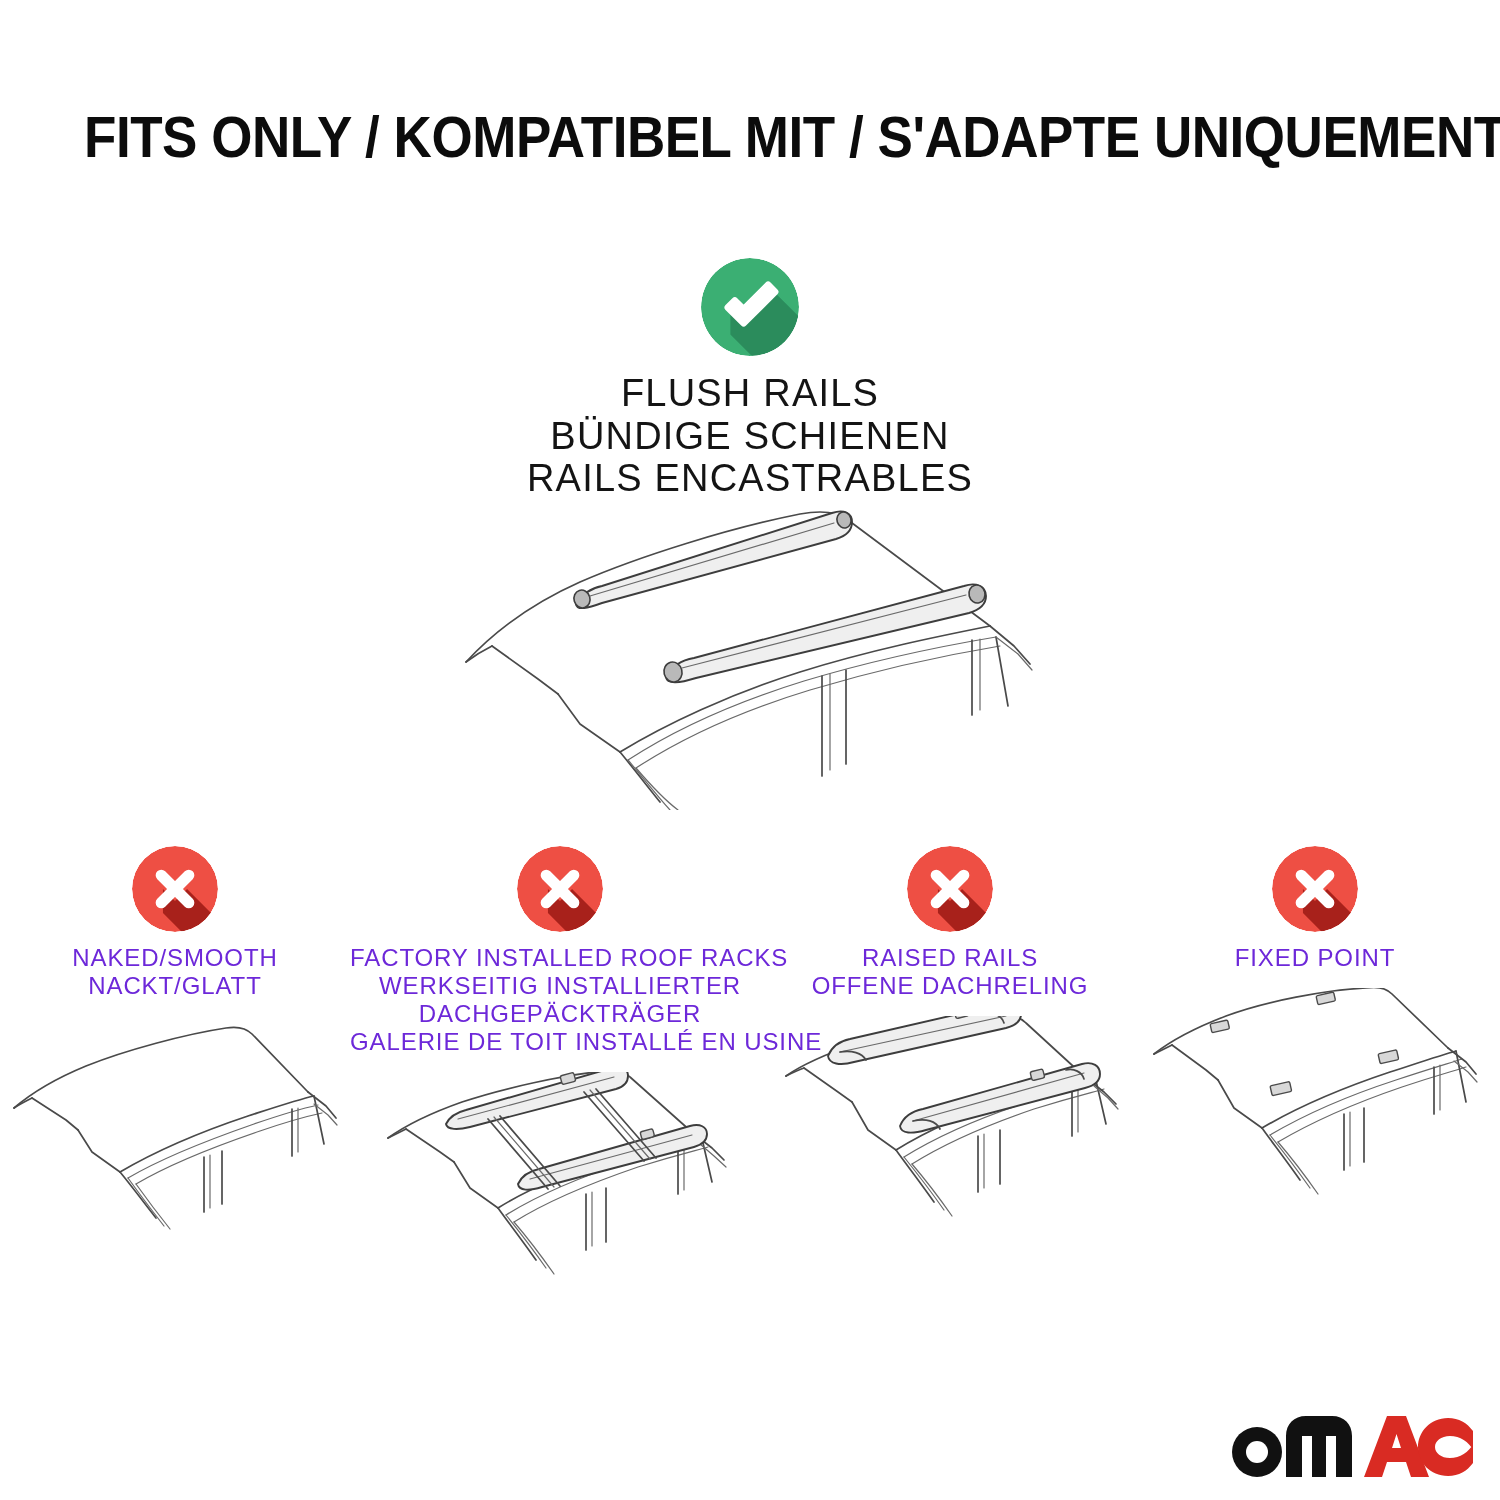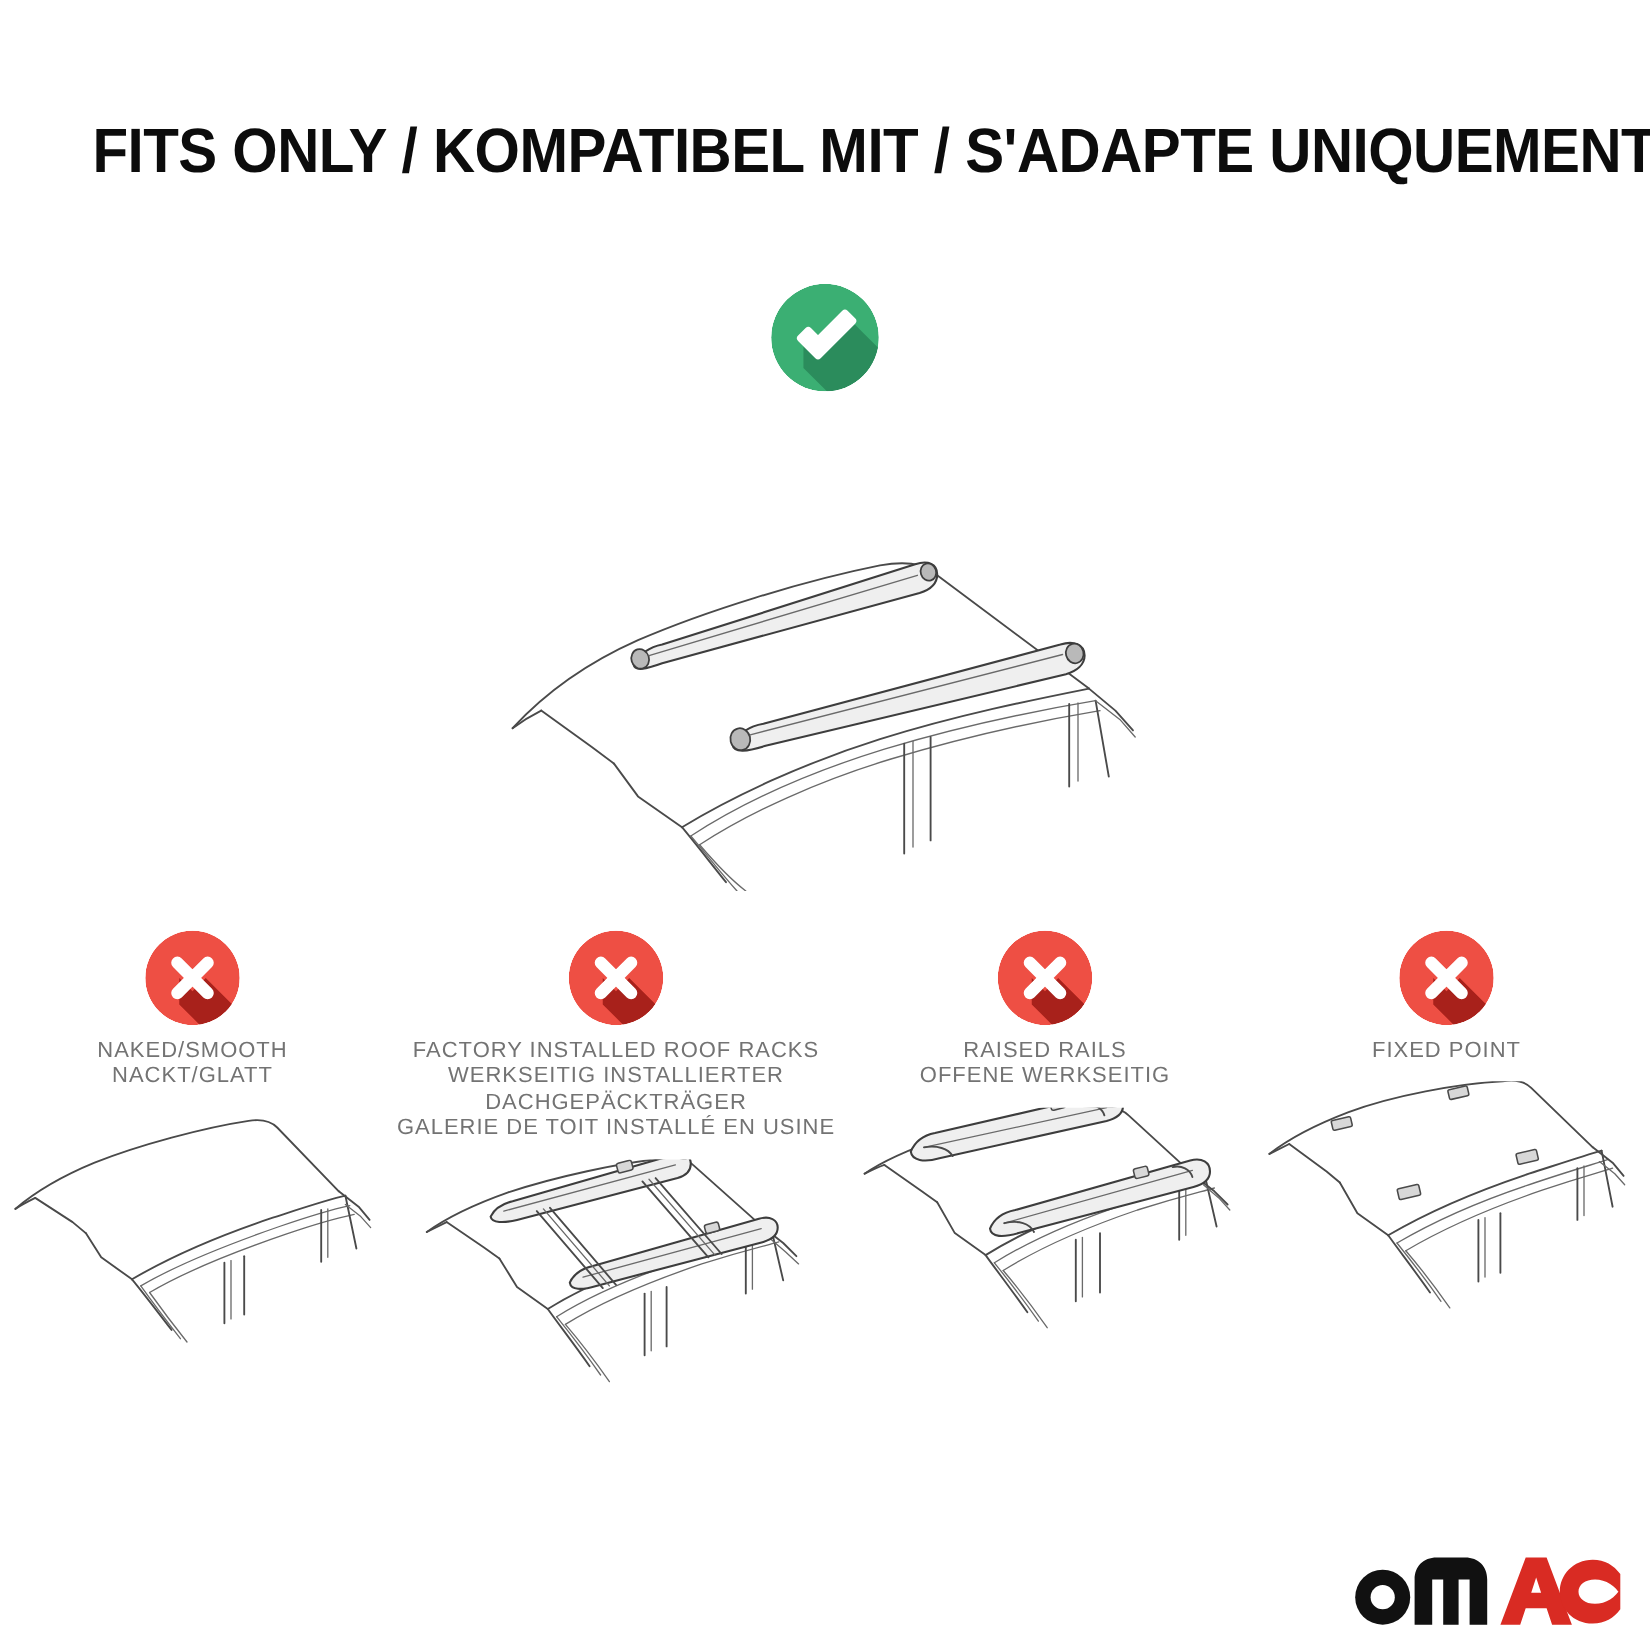--- a/index.html
+++ b/index.html
@@ -84,24 +84,24 @@
     display: flex;
     align-items: flex-start;
   }
   .bad-col {
     position: relative;
     text-align: center;
   }
   .bad-col .badge { width: 86px; height: 86px; }
   .bad-labels {
     margin-top: 12px;
-    font-size: 20px;
+    font-size: 24px;
     line-height: 1.17;
     letter-spacing: 0.9px;
-    color: #737373;
+    color: #6d28d9;
     white-space: nowrap;
   }
   .bad-illus {
     margin-top: 16px;
     height: 215px;
   }
   .bad-illus svg { width: 100%; height: 100%; display: block; }
 
   .col-1 { width: 350px; }
   .col-2 { width: 420px; }
@@ -151,20 +151,25 @@
   <div class="badge">
     <div class="shadow-wrap">
       <svg viewBox="0 0 100 100" xmlns="http://www.w3.org/2000/svg">
         <circle cx="50" cy="50" r="50" fill="#3BAF73"></circle>
         <path d="M30 52 L44 66 L74 34 L86 46 L100 60 L100 100 L52 100 L30 78 Z" fill="#2B8C5C"></path>
         <path d="M27.5 50.5 L34.5 43.5 L43.5 52.5 L68.5 27.5 L75.5 34.5 L43.5 66.5 Z" fill="#ffffff" stroke="#ffffff" stroke-width="7" stroke-linejoin="round" stroke-linecap="round"></path>
       </svg>
     </div>
   </div>
 
+  <div class="ok-labels">
+    <div>FLUSH RAILS</div>
+    <div>BÜNDIGE SCHIENEN</div>
+    <div>RAILS ENCASTRABLES</div>
+  </div>
 </div>
 
 <div class="hero-illus">
   <svg viewBox="0 0 640 330" xmlns="http://www.w3.org/2000/svg">
 
     <path class="stroke" d="M36 182 C60 156 96 126 150 102 C210 76 300 48 370 34
                              C392 30 408 32 418 40 L560 146"></path>
     <path class="stroke" d="M36 182 C44 176 54 170 62 166"></path>
     <path class="stroke" d="M62 166 L108 199 L128 214"></path>
     <path class="stroke" d="M128 214 L150 244 L190 272"></path>
@@ -310,21 +315,21 @@
       <div class="shadow-wrap">
         <svg viewBox="0 0 100 100" xmlns="http://www.w3.org/2000/svg">
           <circle cx="50" cy="50" r="50" fill="#EE4F44"></circle>
           <path d="M36 50 L50 64 L64 50 L78 64 L100 86 L100 100 L58 100 L36 78 Z" fill="#9E1B16" opacity="0.88"></path>
           <path d="M34 34 L66 66 M66 34 L34 66" stroke="#ffffff" stroke-width="13" stroke-linecap="round" fill="none"></path>
         </svg>
       </div>
     </div>
     <div class="bad-labels">
       <div>RAISED RAILS</div>
-      <div>OFFENE WERKSEITIG</div>
+      <div>OFFENE DACHRELING</div>
     </div>
     <div class="bad-illus">
       <svg viewBox="0 0 350 215" xmlns="http://www.w3.org/2000/svg">
         <path class="stroke" d="M8 60 C22 50 48 38 82 26 C122 12 182 2 222 0
                                  C234 -1 242 1 248 7 L308 62"></path>
         <path class="stroke" d="M8 60 C14 57 20 54 26 52"></path>
         <path class="stroke" d="M26 52 L60 76 L74 86"></path>
         <path class="stroke" d="M74 86 L90 114 L118 134"></path>
         <path class="stroke" d="M118 134 C150 114 196 94 244 78 C282 66 300 60 316 56"></path>
         <path class="stroke" d="M118 134 C128 148 142 166 156 186"></path>

